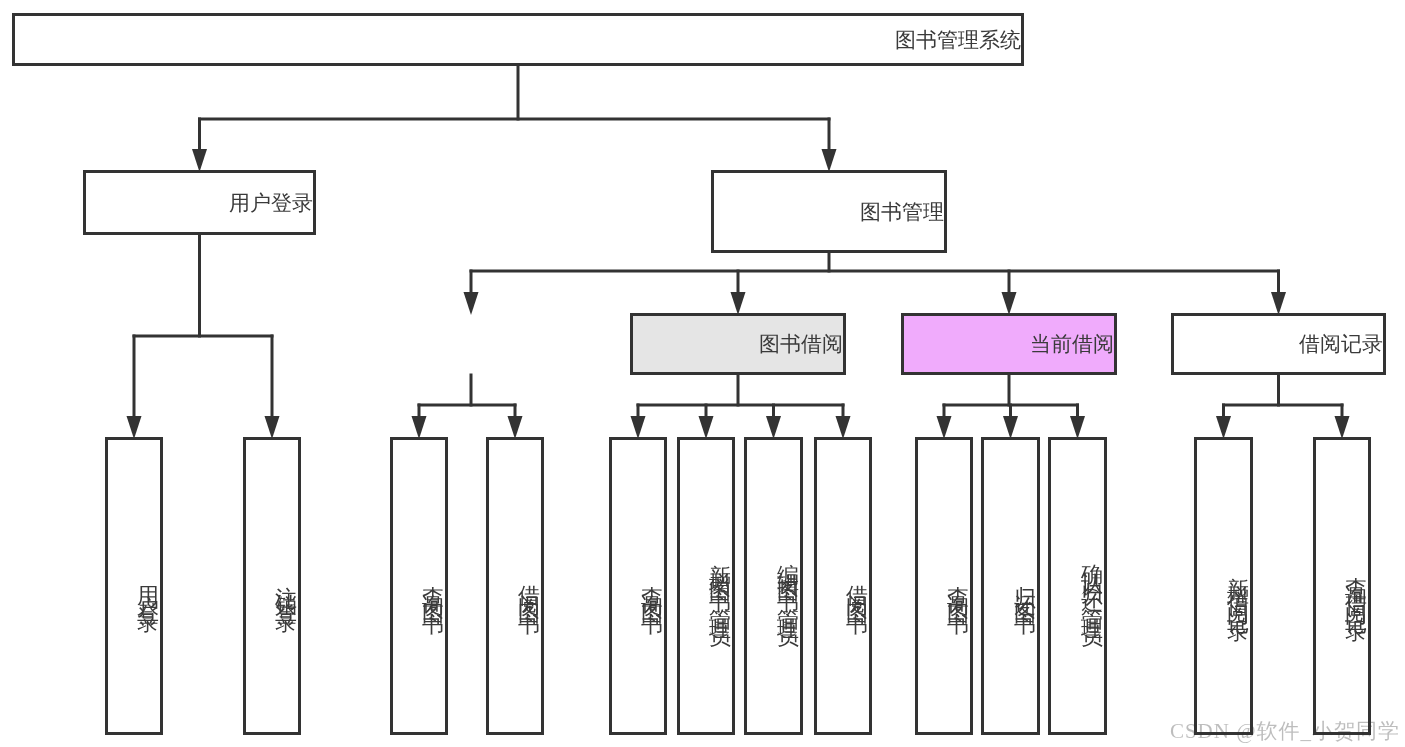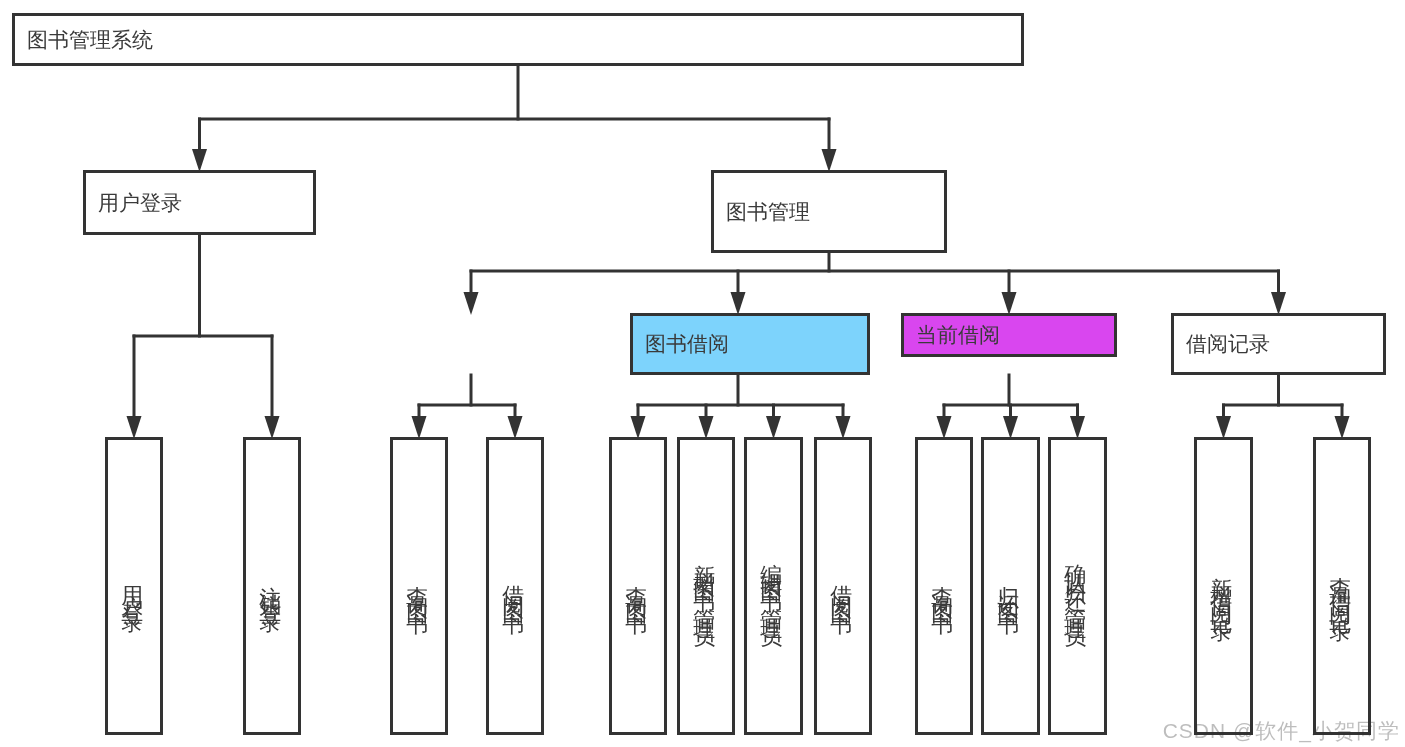--- a/index.html
+++ b/index.html
@@ -22,25 +22,24 @@
     height: 747px;
     display: block;
   }
   .node {
     position: absolute;
     box-sizing: border-box;
     background: #ffffff;
     border: 3px solid #333333;
     display: flex;
     align-items: center;
-    justify-content: flex-start;
+    justify-content: flex-end;
     color: #3a3a3a;
     font-size: 21px;
     z-index: 2;
-    padding-left: 12px;
   }
   .node .lbl {
     white-space: nowrap;
   }
   .node.vertical {
     font-size: 22px;
   }
   .node.vertical .lbl {
     writing-mode: vertical-rl;
     text-orientation: mixed;
@@ -49,20 +48,21 @@
   }
   .watermark {
     position: absolute;
     right: 5px;
     bottom: 2px;
     font-size: 21px;
     color: rgba(50, 50, 50, 0.32);
     letter-spacing: 1px;
     z-index: 6;
     white-space: nowrap;
+    font-family: Liberation Serif, serif;
   }
 </style>
 </head>
 <body>
 
 <div class="canvas" id="canvas">
   <svg id="connectors" viewBox="0 0 1405 747" xmlns="http://www.w3.org/2000/svg">
       <line x1="518" y1="66" x2="518" y2="119" stroke="#333333" stroke-width="3" stroke-linecap="square"></line>
       <line x1="199.5" y1="119" x2="829" y2="119" stroke="#333333" stroke-width="3" stroke-linecap="square"></line>
       <line x1="199.5" y1="119" x2="199.5" y2="151" stroke="#333333" stroke-width="3" stroke-linecap="square"></line>
@@ -119,24 +119,24 @@
   <div class="watermark">CSDN @软件_小贺同学</div>
 <div class="node" style="left: 12px; top: 13px; width: 1012px; height: 53px; border-color: rgb(51, 51, 51); background: rgb(255, 255, 255); color: rgb(58, 58, 58);">
       <span class="lbl">图书管理系统</span>
     </div>
     <div class="node" style="left: 83px; top: 170px; width: 233px; height: 65px; border-color: rgb(51, 51, 51); background: rgb(255, 255, 255); color: rgb(58, 58, 58);">
       <span class="lbl">用户登录</span>
     </div>
     <div class="node" style="left: 711px; top: 170px; width: 236px; height: 83px; border-color: rgb(51, 51, 51); background: rgb(255, 255, 255); color: rgb(58, 58, 58);">
       <span class="lbl">图书管理</span>
     </div>
-    <div class="node" style="left: 630px; top: 313px; width: 240px; height: 62px; border-color: rgb(51, 51, 51); background: #7dd3fc; color: rgb(58, 58, 58);">
+    <div class="node" style="left: 630px; top: 313px; width: 216px; height: 62px; border-color: rgb(51, 51, 51); background: #e5e5e5; color: rgb(58, 58, 58);">
       <span class="lbl">图书借阅</span>
     </div>
-    <div class="node" style="left: 901px; top: 313px; width: 216px; height: 44px; border-color: rgb(51, 51, 51); background: #d946ef; color: rgb(58, 58, 58);">
+    <div class="node" style="left: 901px; top: 313px; width: 216px; height: 62px; border-color: rgb(51, 51, 51); background: #f0abfc; color: rgb(58, 58, 58);">
       <span class="lbl">当前借阅</span>
     </div>
     <div class="node" style="left: 1171px; top: 313px; width: 215px; height: 62px; border-color: rgb(51, 51, 51); background: rgb(255, 255, 255); color: rgb(58, 58, 58);">
       <span class="lbl">借阅记录</span>
     </div>
     <div class="node vertical" style="left: 105px; top: 437px; width: 58px; height: 298px; border-color: rgb(51, 51, 51); background: rgb(255, 255, 255); color: rgb(58, 58, 58);">
       <span class="lbl">用户登录</span>
     </div>
     <div class="node vertical" style="left: 243px; top: 437px; width: 58px; height: 298px; border-color: rgb(51, 51, 51); background: rgb(255, 255, 255); color: rgb(58, 58, 58);">
       <span class="lbl">注销登录</span>

